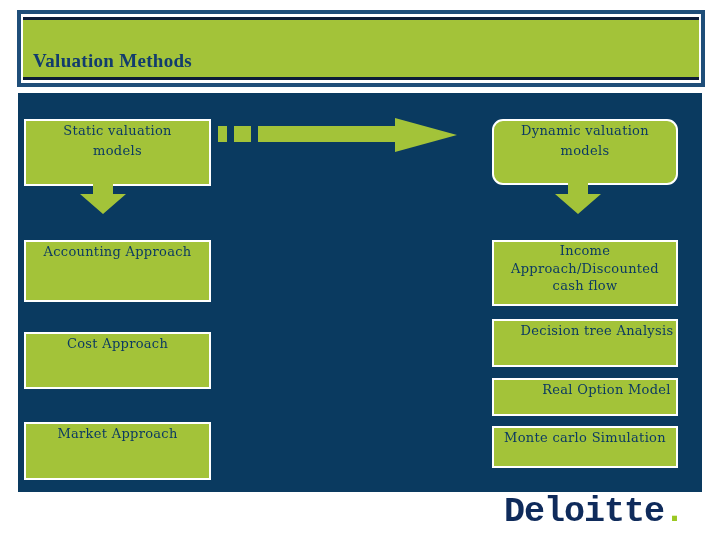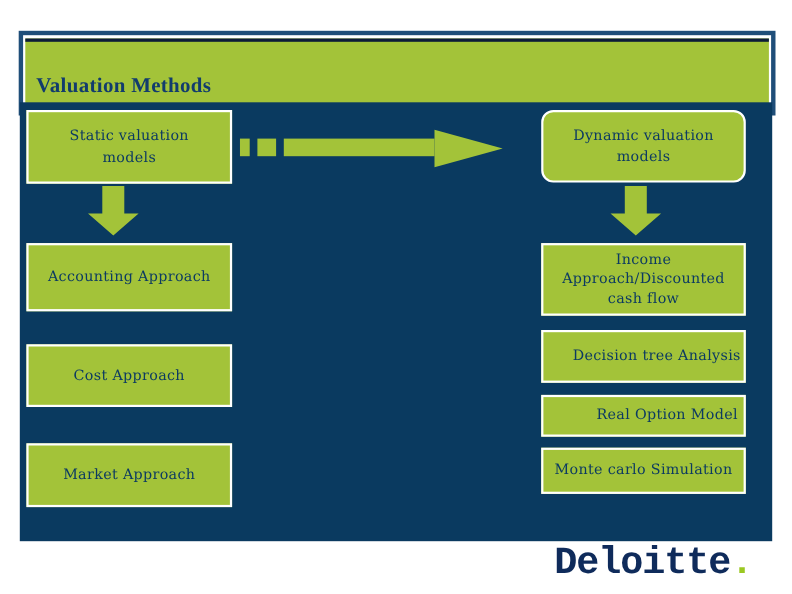--- a/index.html
+++ b/index.html
@@ -6,21 +6,21 @@
   body {
     width:720px; height:540px;
     background:#ffffff;
     font-family:"DejaVu Serif", serif;
     position:relative;
     overflow:hidden;
   }
 
   
   .header-frame {
-    position:absolute; left:17px; top:28px;
+    position:absolute; left:17px; top:10px;
     width:688px; height:77px;
     box-sizing:border-box;
     border:4px solid #1f4e79;
     background:#ffffff;
     padding:3px 2px;
   }
   .header-green {
     width:100%; height:100%;
     box-sizing:border-box;
     background:#a3c339;
@@ -49,23 +49,23 @@
     position:absolute;
     box-sizing:border-box;
     background:#a3c339;
     border:2px solid #ffffff;
     color:#0c3a62;
     font-size:13px;
     letter-spacing:0.3px;
     display:flex;
     flex-direction:column;
     align-items:center;
-    justify-content:center;
     text-align:center;
     line-height:1.5;
+    margin-top:19px;
   }
   .gbox .line { display:block; }
 
   #box-static     { left:24px;  top:100px; width:187px; height:67px; }
   #box-accounting { left:24px;  top:221px; width:187px; height:62px; }
   #box-cost       { left:24px;  top:313px; width:187px; height:57px; }
   #box-market     { left:24px;  top:403px; width:187px; height:58px; }
 
   #box-dynamic    { left:492px; top:100px; width:186px; height:66px;border-radius:11px; }
   #box-income     { left:492px; top:221px; width:186px; height:66px; line-height:1.35; }

